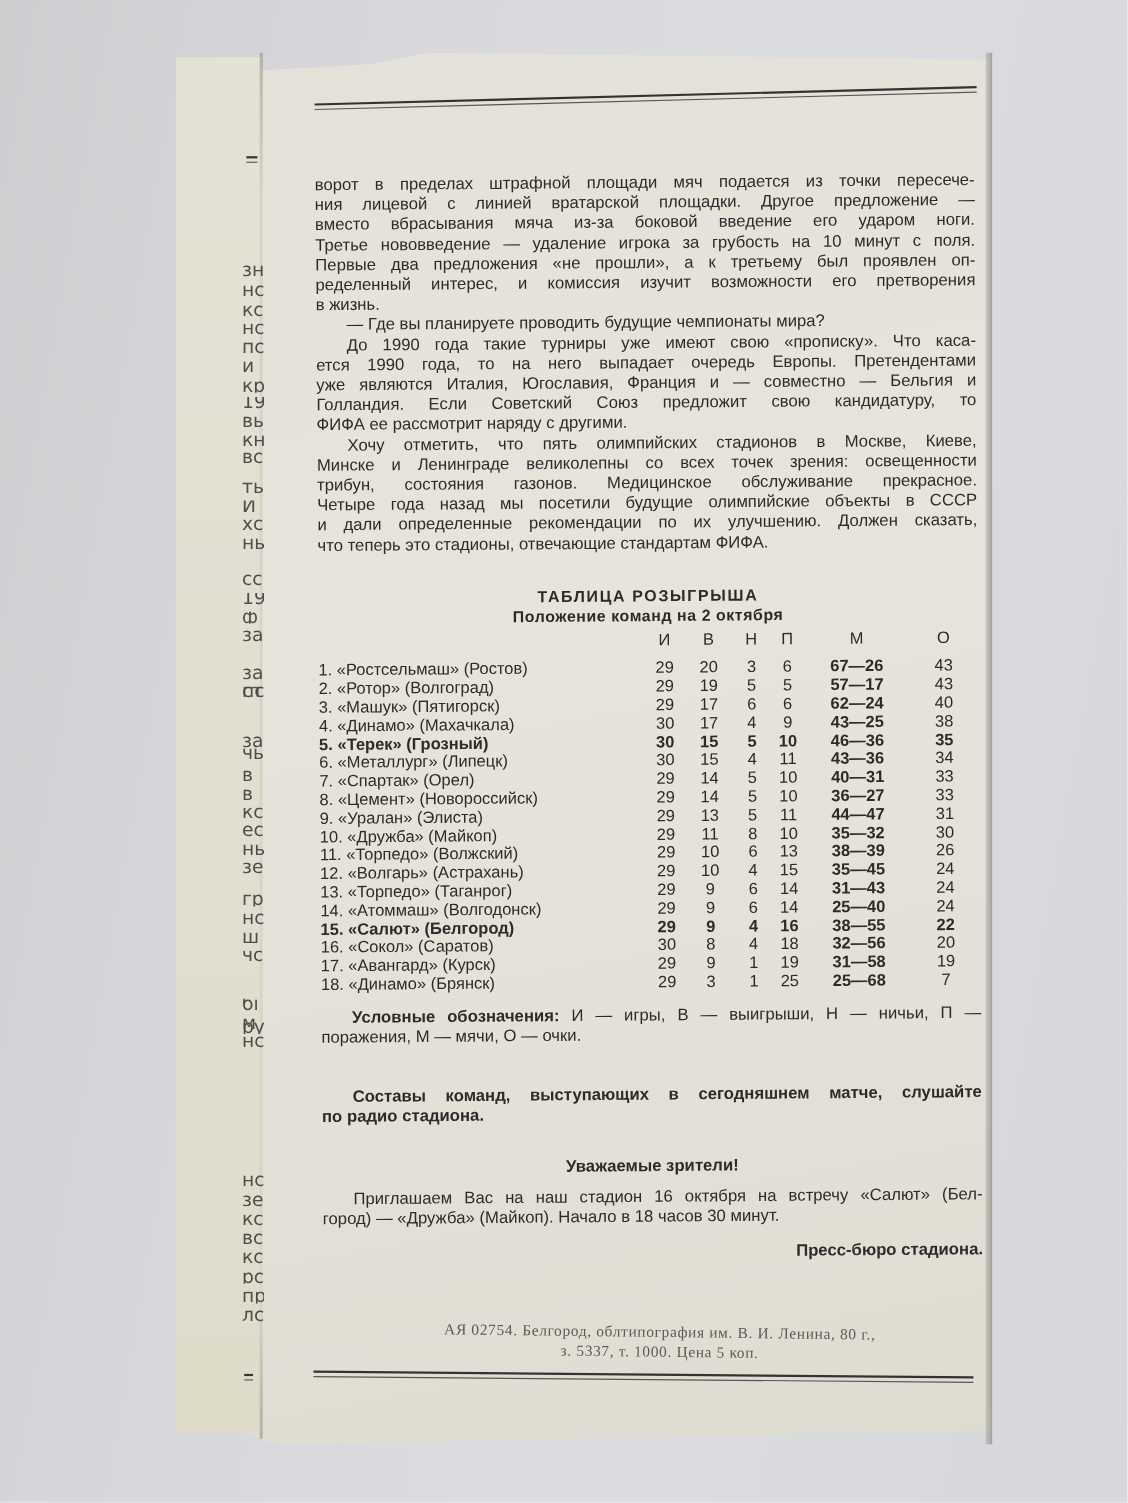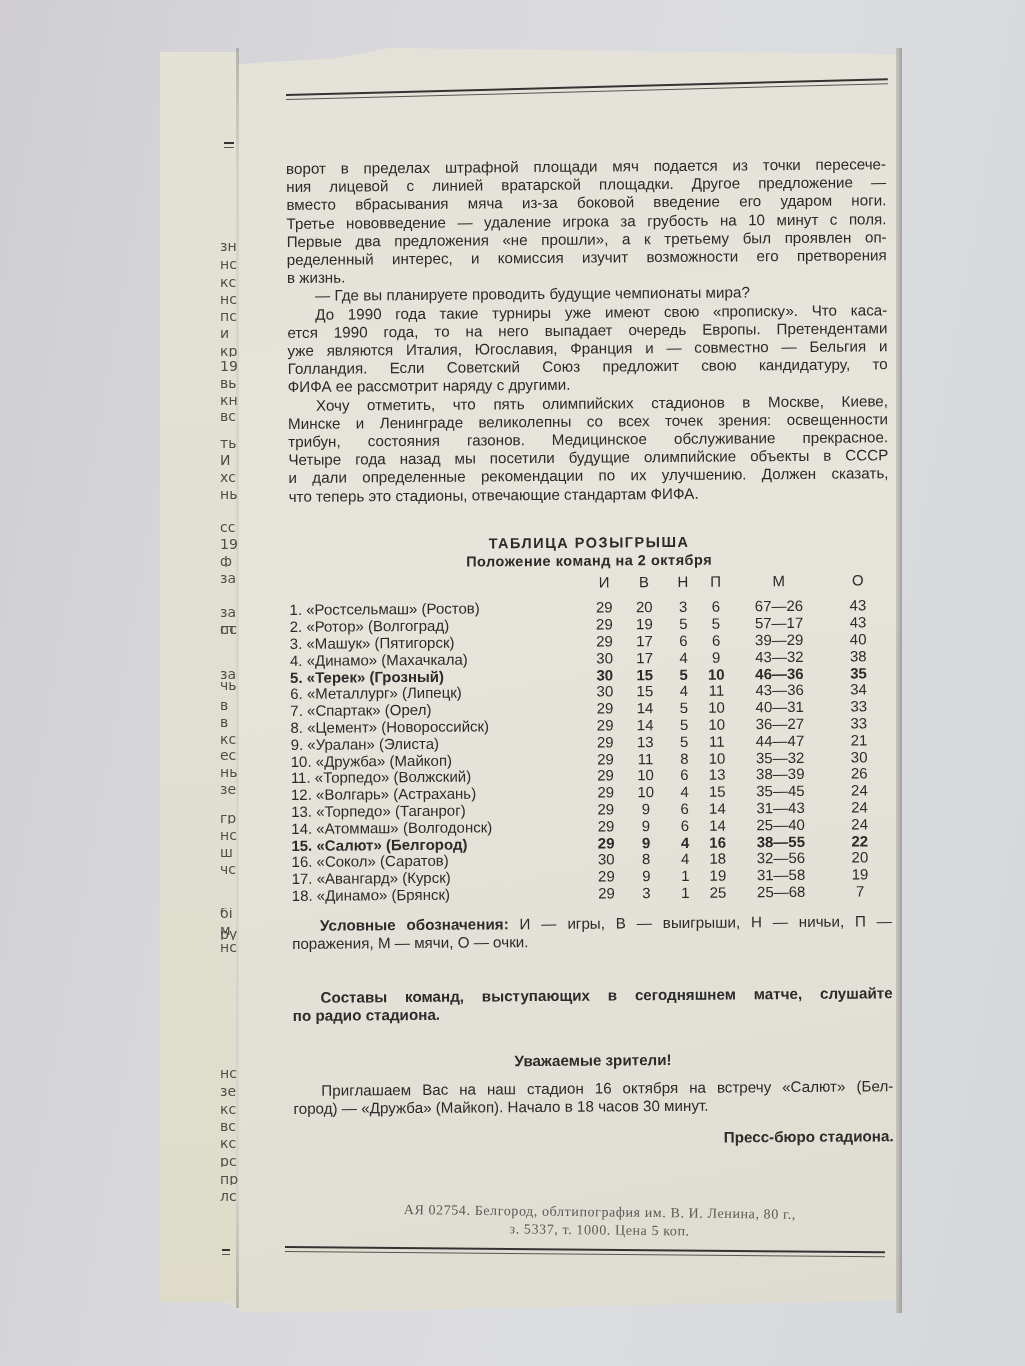--- a/index.html
+++ b/index.html
@@ -22,21 +22,21 @@
     position:absolute; left:236px; top:48px; width:3px; height:1260px;
     background: linear-gradient(180deg, #8a8a80, #c8c6bc 10%, #d0cec4 90%, #8a8a80);
     opacity:0.5;
   }
   .right-edge {
     position:absolute; left:896px; top:48px; width:6px; height:1265px;
     background: linear-gradient(90deg, #b8b6aa, #7c7c74);
     opacity:0.6;
   }
   .margin-frag {
-    position:absolute; left:220px; width:20px; font-size:14px; color:#4d4d4a;
+    position:absolute; left:220px; width:20px; font-size:17px; color:#4d4d4a;
     line-height:11px; overflow:hidden; white-space:nowrap;
   }
   .rule {
     position:absolute; height:0; border-top:2px solid #333;
   }
   .rule::after {
     content:""; position:absolute; left:0; right:0; top:3px; border-top:1px solid #555;
   }
   .text-block {
     position:absolute; left:286px; width:600px; color:#2b2b2b;
@@ -50,21 +50,21 @@
   .bold { font-weight:bold; }
   .table-title { font-weight:bold; letter-spacing:1.5px; font-size:14.5px; }
   .table-sub { font-weight:bold; font-size:14.5px; letter-spacing:0.5px; }
   table.standings { border-collapse:collapse; margin-top:4px; width:600px; font-size:15px; }
   table.standings th { font-weight:normal; padding:0 0 8px 0; font-size:15px; }
   table.standings td { padding:0; line-height:16.8px; white-space:nowrap; }
   table.standings td.num, table.standings th.num { text-align:center; }
   table.standings tr.hl td { font-weight:bold; }
   .col-team { width:282px; text-align:left; }
   .col-i { width:34px; } .col-v { width:42px; } .col-n { width:32px; }
-  .col-p { width:30px; } .col-m { width:90px; } .col-o { width:60px; }
+  .col-p { width:30px; } .col-m { width:90px;font-weight:bold; } .col-o { width:60px; }
   .signature { text-align:right; font-weight:bold; }
   .imprint {
     position:absolute; left:320px; top:1200px; width:560px;
     font-family: "Liberation Serif", serif; font-size:14px; color:#5a5a58;
     line-height:18px; letter-spacing:0.6px; text-align:center;
     transform: rotate(0.7deg); transform-origin:left top;
   }
 </style>
 </head>
 <body>
@@ -181,30 +181,30 @@
           <td class="num col-p">5</td>
           <td class="num col-m">57—17</td>
           <td class="num col-o">43</td>
         </tr>
         <tr>
           <td class="col-team">3. «Машук» (Пятигорск)</td>
           <td class="num col-i">29</td>
           <td class="num col-v">17</td>
           <td class="num col-n">6</td>
           <td class="num col-p">6</td>
-          <td class="num col-m">39—29</td>
+          <td class="num col-m">62—24</td>
           <td class="num col-o">40</td>
         </tr>
         <tr>
           <td class="col-team">4. «Динамо» (Махачкала)</td>
           <td class="num col-i">30</td>
           <td class="num col-v">17</td>
           <td class="num col-n">4</td>
           <td class="num col-p">9</td>
-          <td class="num col-m">43—32</td>
+          <td class="num col-m">43—25</td>
           <td class="num col-o">38</td>
         </tr>
         <tr class="hl">
           <td class="col-team">5. «Терек» (Грозный)</td>
           <td class="num col-i">30</td>
           <td class="num col-v">15</td>
           <td class="num col-n">5</td>
           <td class="num col-p">10</td>
           <td class="num col-m">46—36</td>
           <td class="num col-o">35</td>
@@ -236,21 +236,21 @@
           <td class="num col-m">36—27</td>
           <td class="num col-o">33</td>
         </tr>
         <tr>
           <td class="col-team">9. «Уралан» (Элиста)</td>
           <td class="num col-i">29</td>
           <td class="num col-v">13</td>
           <td class="num col-n">5</td>
           <td class="num col-p">11</td>
           <td class="num col-m">44—47</td>
-          <td class="num col-o">21</td>
+          <td class="num col-o">31</td>
         </tr>
         <tr>
           <td class="col-team">10. «Дружба» (Майкоп)</td>
           <td class="num col-i">29</td>
           <td class="num col-v">11</td>
           <td class="num col-n">8</td>
           <td class="num col-p">10</td>
           <td class="num col-m">35—32</td>
           <td class="num col-o">30</td>
         </tr>

